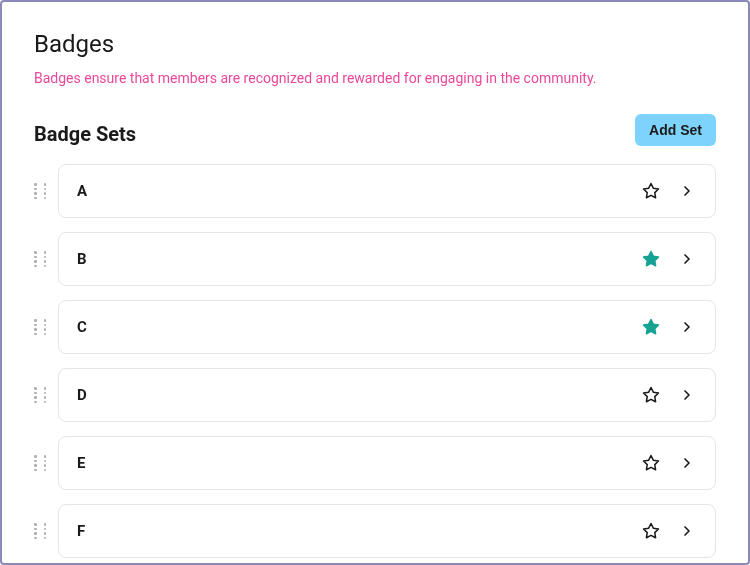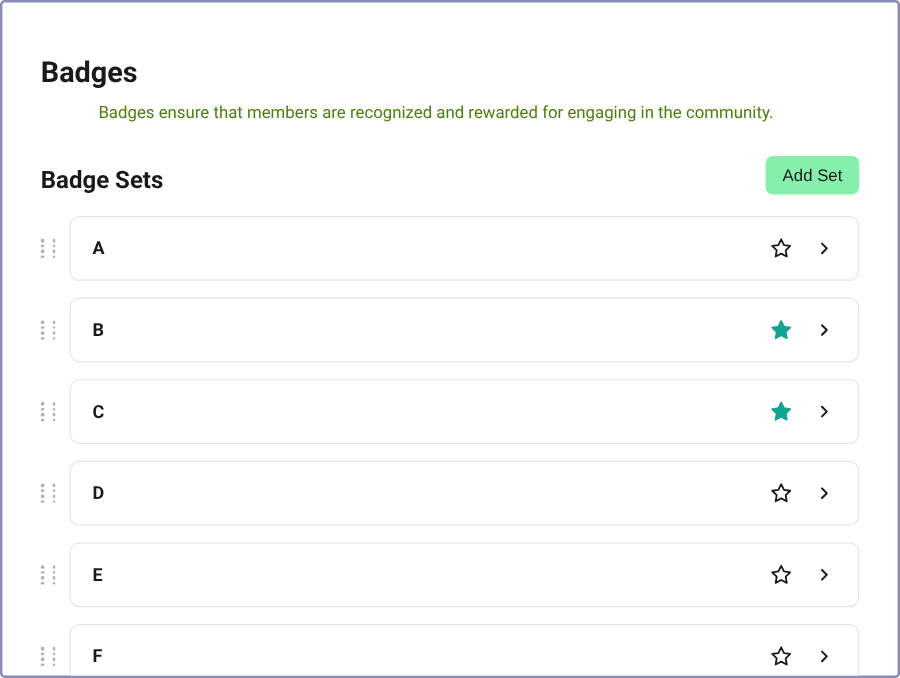--- a/index.html
+++ b/index.html
@@ -11,49 +11,47 @@
       width: 750px;
       height: 565px;
       font-family: -apple-system, BlinkMacSystemFont, "Segoe UI", Roboto, Helvetica, Arial, sans-serif;
       background: #fff;
       border: 2px solid #8a89b8;
       border-radius: 4px;
       padding: 28px 32px;
     }
     .page-title {
       font-size: 24px;
-      font-weight: 700;
+      font-weight: 400;
       color: #1a1a1a;
       margin-bottom: 12px;
-      margin-top: 16px;
     }
     .page-description {
       font-size: 14px;
-      color: #4d7c0f;
+      color: #ec4899;
       margin-bottom: 28px;
-      margin-left: 48px;
     }
     .section-header {
       display: flex;
       align-items: flex-end;
       justify-content: space-between;
       margin-bottom: 18px;
     }
     .section-title {
       font-size: 20px;
       font-weight: 700;
       color: #1a1a1a;
     }
     .add-set-btn {
-      background: #86efac;
+      background: #7dd3fc;
       border: none;
       border-radius: 6px;
       padding: 8px 14px;
       font-size: 14px;
-      font-weight: 400;
+      font-weight: 700;
       color: #1a1a1a;
       cursor: pointer;
     }
     .badge-sets-list {
       display: flex;
       flex-direction: column;
       gap: 14px;
     }
     .badge-set-row {
       display: flex;

